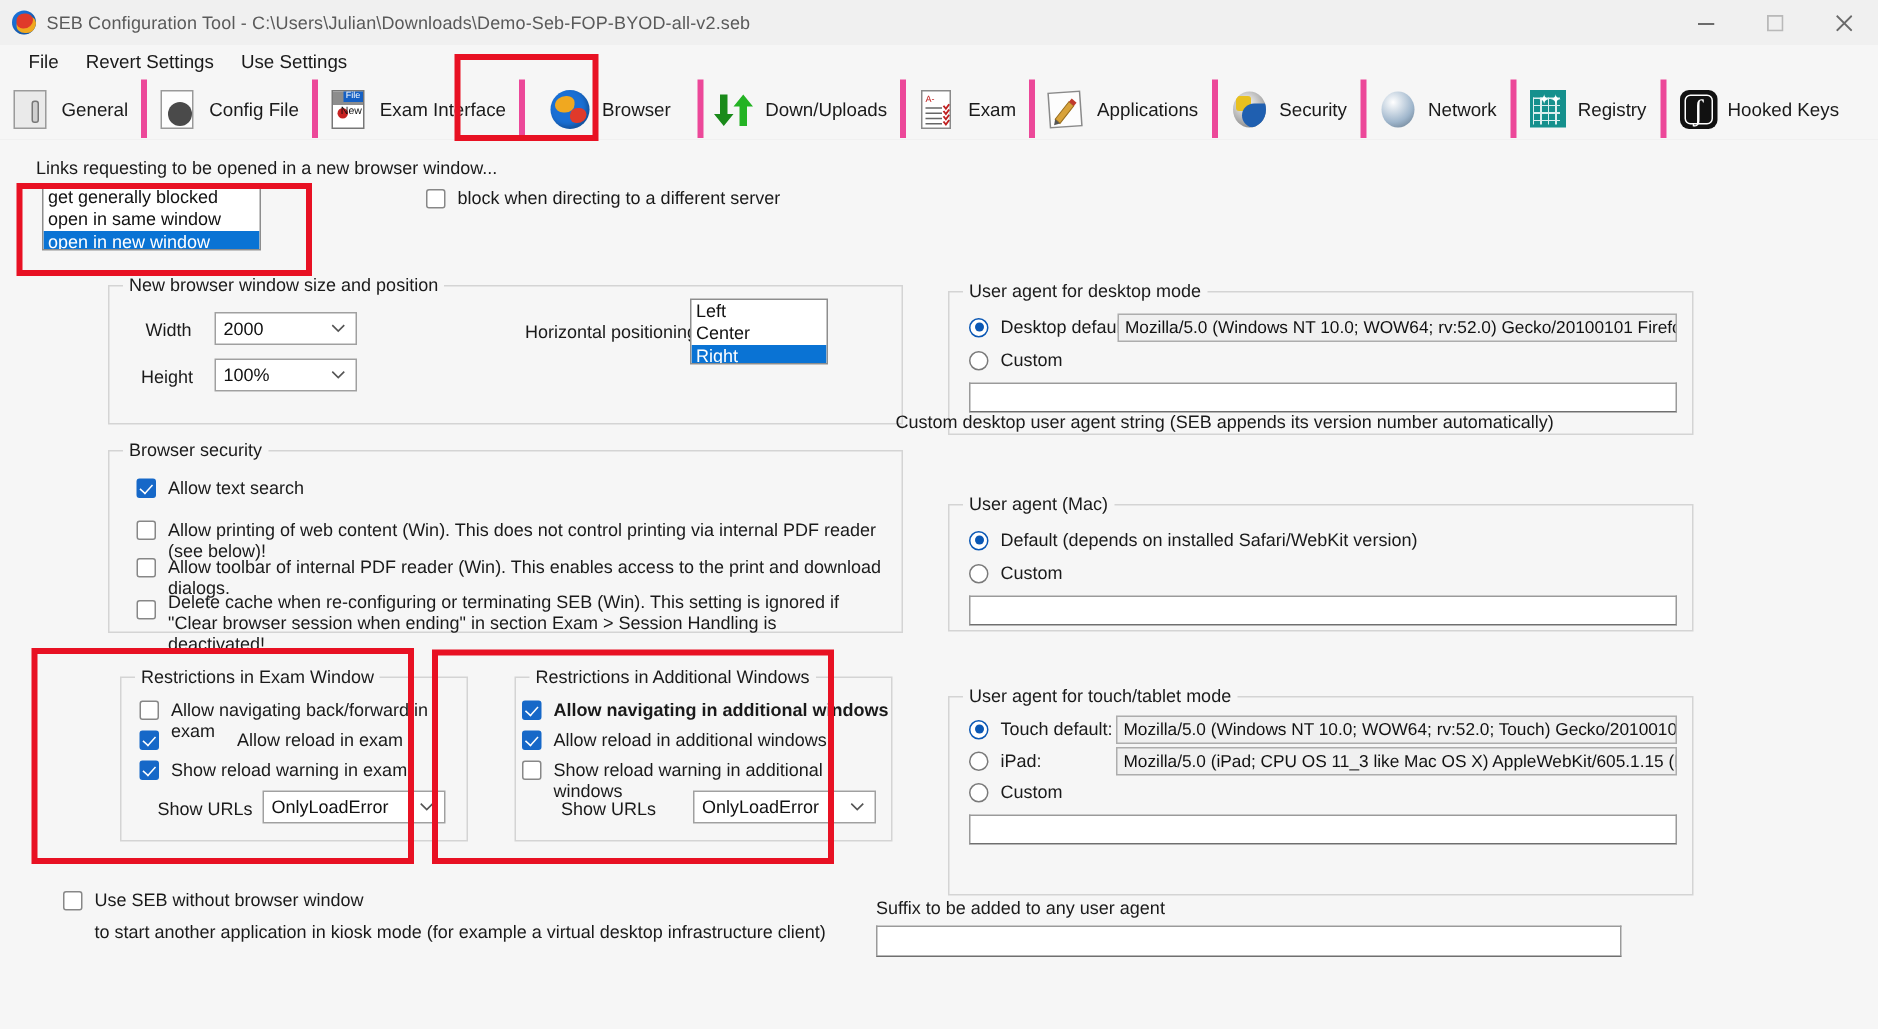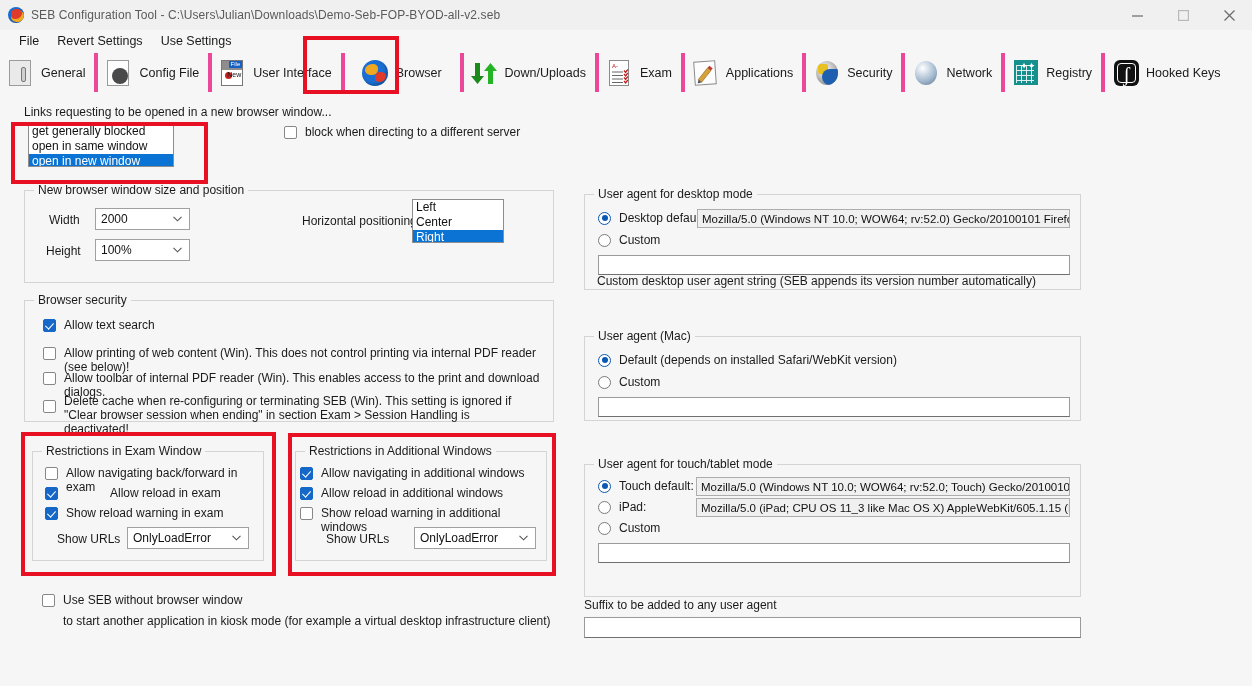--- a/index.html
+++ b/index.html
@@ -139,20 +139,21 @@
   .ico-hk .bx{position:absolute;left:3px;top:3px;right:3px;bottom:3px;border:1px solid #fff;border-radius:4px;}
 
   
   .content { position:absolute; top:93px; left:0; width:1252px; height:593px; background:#f6f6f6; }
 
   .groupbox {
     position:absolute;
     border:1px solid #d4d4d4;
     background:transparent;
     box-sizing:border-box;
+    margin-left:48px;
   }
   .groupbox > .gb-title {
     position:absolute; top:-8px; left:9px;
     background:#f6f6f6; padding:0 4px;
     font-size:12px; color:#1a1a1a; white-space:nowrap;
   }
 
   
   .listbox {
     position:absolute; background:#fff; border:1px solid #8d8d8d;
@@ -270,21 +271,21 @@
 
     <div class="tb-item">
       <div class="tb-ico">
         <div class="ico-ui" style="position:absolute;left:3px;top:1px;width:22px;height:26px;">
           <div class="gray"></div>
           <div class="bar">File</div>
           <div class="dot"></div>
           <div class="new">New</div>
         </div>
       </div>
-      <div class="tb-lbl">User Interface</div>
+      <div class="tb-lbl">Exam Interface</div>
     </div>
 
     <div class="tb-item" style="padding-left:16px;padding-right:18px;">
       <div class="tb-ico">
         <div class="ico-globe" style="position:absolute;left:1px;top:1px;width:26px;height:26px;"></div>
       </div>
       <div class="tb-lbl">Browser</div>
     </div>
 
     <div class="tb-item">
@@ -459,21 +460,21 @@
           <svg width="9" height="6" viewBox="0 0 9 6">
               <path d="M0.5 0.8 L4.5 4.8 L8.5 0.8" fill="none" stroke="#555" stroke-width="1.1"></path>
             </svg>
         </span>
       </div>
     </div>
 
     <div class="groupbox" style="left:295px; top:358px; width:252px; height:110px;">
       <div class="gb-title">Restrictions in Additional Windows</div>
 
-      <div class="cb on" style="left:4px; top:14px;">
+      <div class="cb on" style="left:4px; top:14px;font-weight:bold;">
         <span class="box"></span>
         <span class="txt">Allow navigating in additional windows</span>
       </div>
       <div class="cb on" style="left:4px; top:34px;">
         <span class="box"></span>
         <span class="txt">Allow reload in additional windows</span>
       </div>
       <div class="cb" style="left:4px; top:54px;">
         <span class="box"></span>
         <span class="txt">Show reload warning in additional windows</span>

